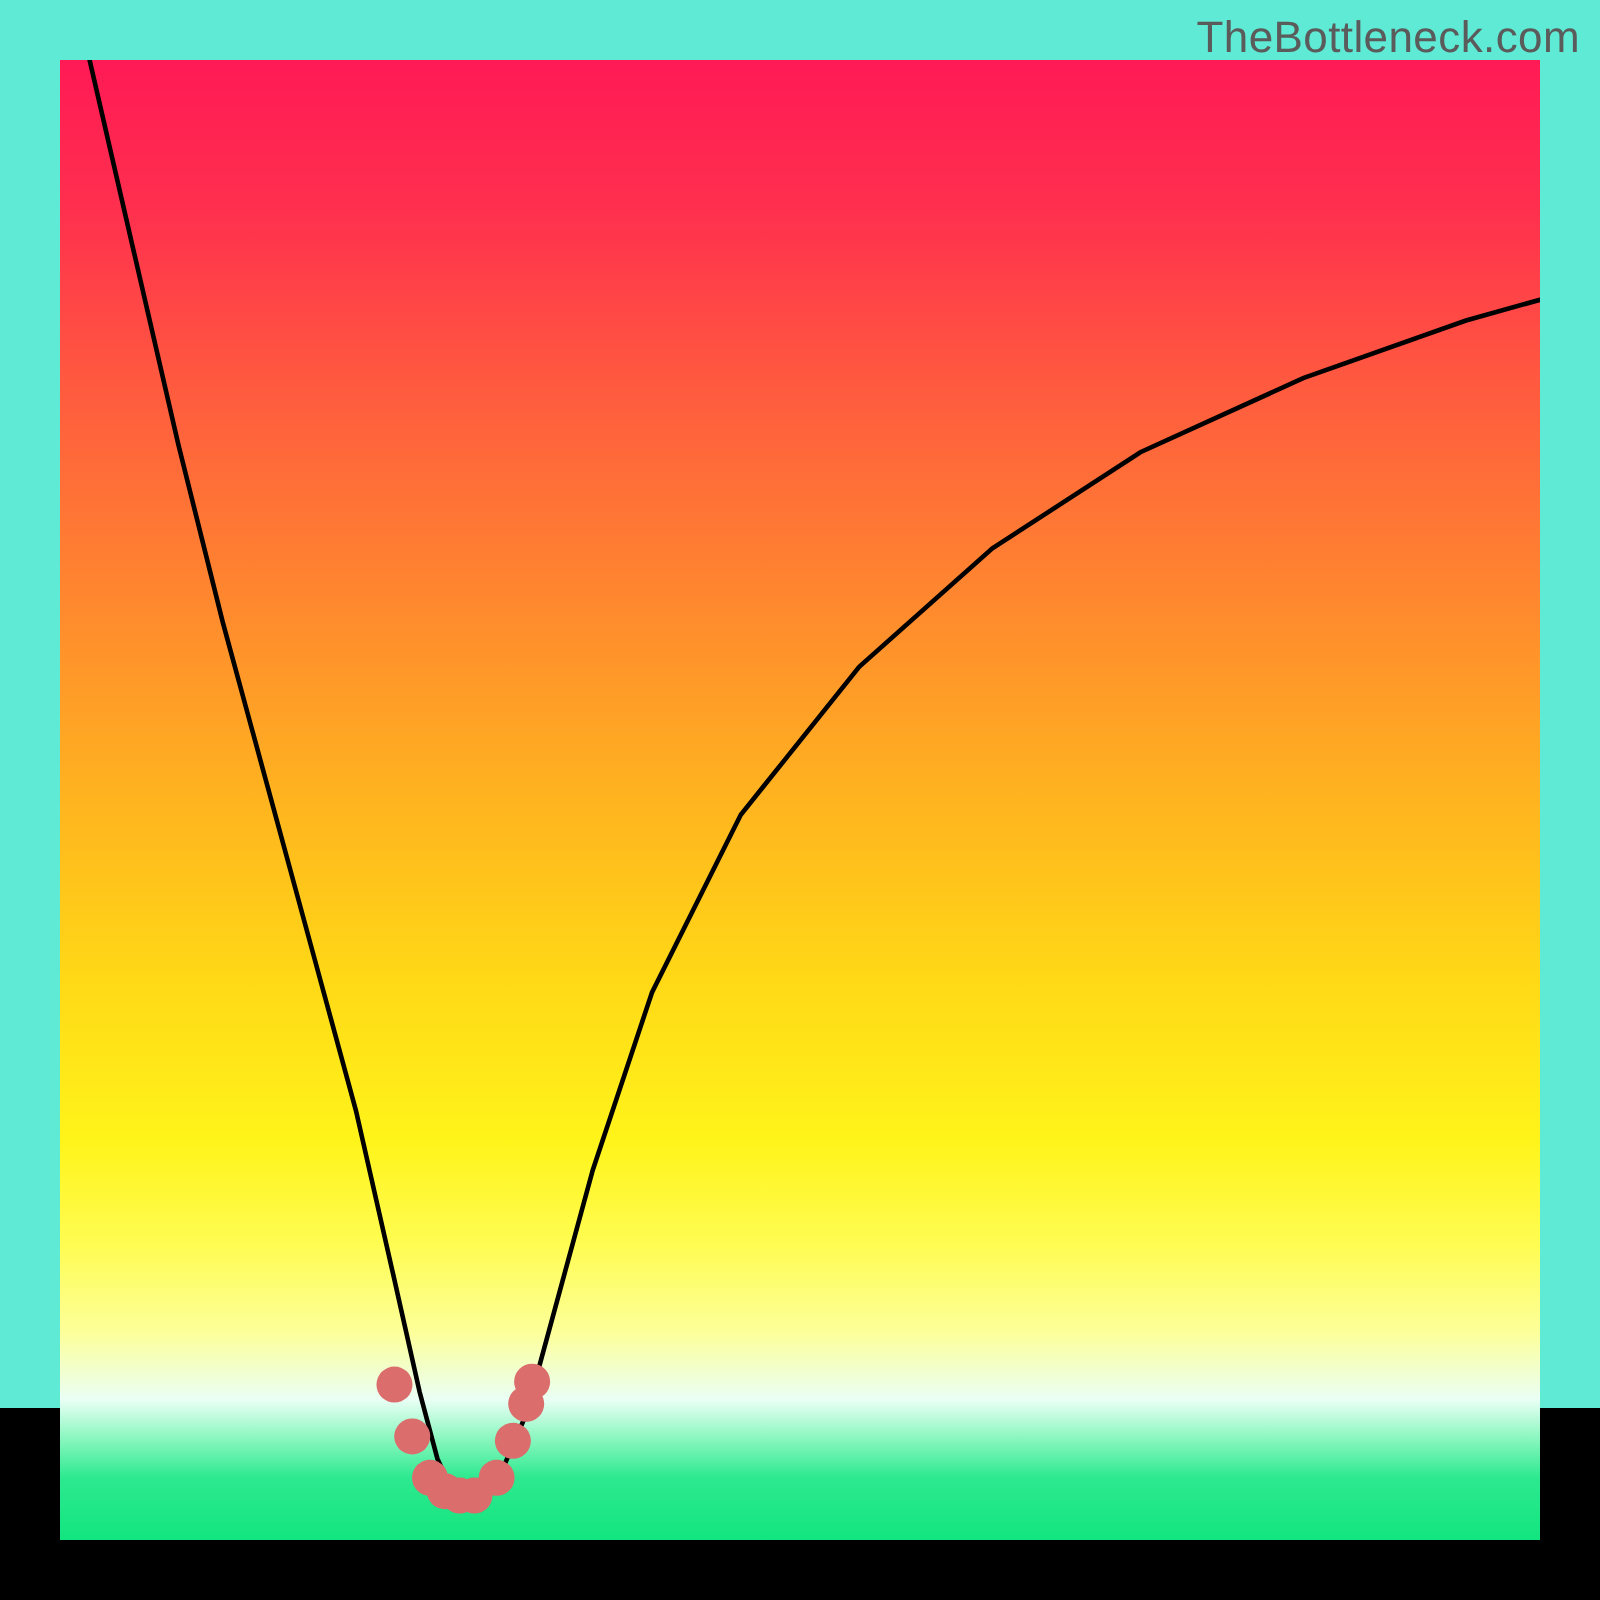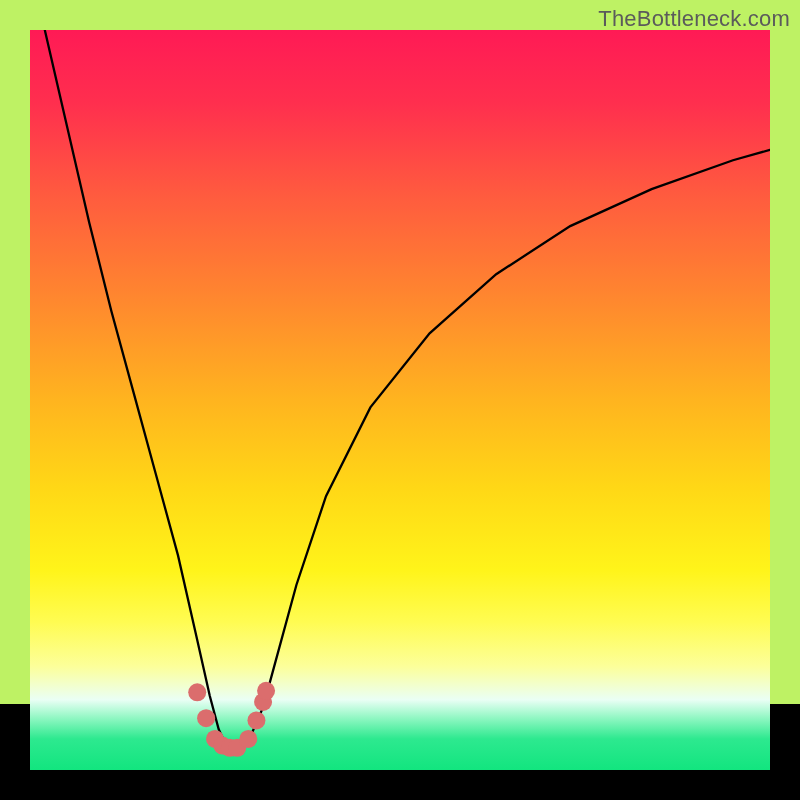--- a/index.html
+++ b/index.html
@@ -10,21 +10,21 @@
     background: #000000;
     font-family: Arial, Helvetica, sans-serif;
     overflow: hidden;
   }
   .frame {
     position: absolute;
     left: 0;
     top: 0;
     width: 800px;
     height: 704px;
-    background: #bef264;
+    background: #5eead4;
   }
   .plot-area {
     position: absolute;
     left: 30px;
     top: 30px;
     width: 740px;
     height: 740px;
     overflow: hidden;
   }
   .watermark {

